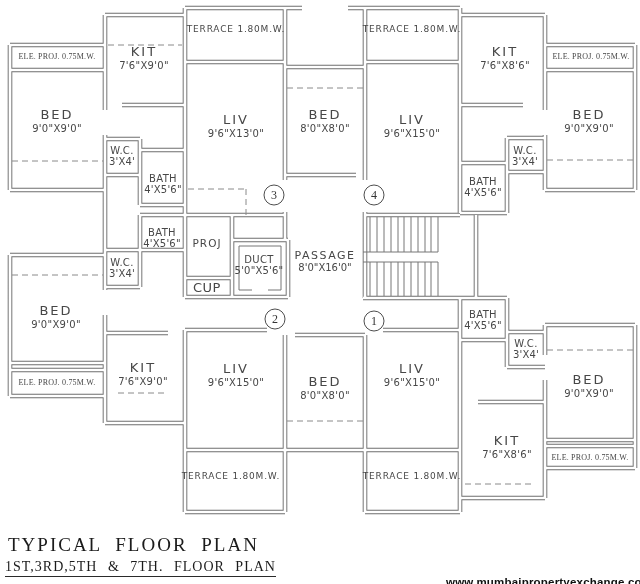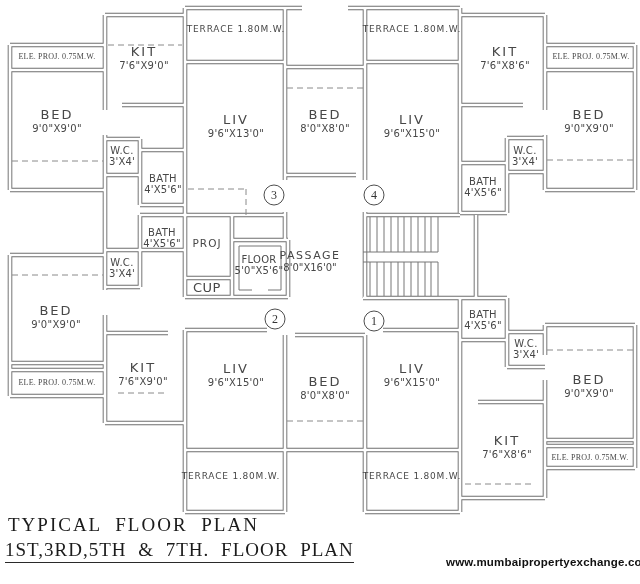--- a/index.html
+++ b/index.html
@@ -19,23 +19,23 @@
   .sm .rd{font-size:10px;letter-spacing:.2px;}
   .passage-lbl .rn{font-size:11px;letter-spacing:1.5px;}
   .passage-lbl .rd{font-size:10px;}
   .duct-lbl{font-size:10.5px;letter-spacing:1px;}
   .cup-lbl{font-size:13px;letter-spacing:.5px;}
   .strip-lbl{font-size:8px;letter-spacing:.2px;font-family:Liberation Serif, serif;}
   .terr-lbl{font-size:9px;letter-spacing:.8px;}
   .flat-circle{position:absolute;width:19px;height:19px;border:1.3px solid #4d4d4d;border-radius:50%;
        transform:translate(-50%,-50%);display:flex;align-items:center;justify-content:center;
        font-family:"Liberation Serif",serif;font-size:12px;color:#333;background:#fff;}
-  .cap{position:absolute;color:#1b1b1b;font-family:"Liberation Serif",serif;white-space:nowrap;}
+  .cap{position:absolute;color:#1b1b1b;font-family:"Liberation Serif",serif;white-space:nowrap;margin-top:20px;}
   #cap-plan-type{left:8px;top:514px;font-size:19px;letter-spacing:2px;word-spacing:7px;}
-  #cap-floors{left:5px;top:539px;font-size:19px;letter-spacing:1px;word-spacing:6px;
+  #cap-floors{left:5px;top:539px;font-size:14px;letter-spacing:1px;word-spacing:6px;
       border-bottom:1.5px solid #2a2a2a;padding-bottom:1px;}
   #cap-project{left:8px;top:559px;font-size:19px;letter-spacing:1px;word-spacing:8px;}
   #watermark{left:446px;top:556px;font-size:11.5px;font-weight:bold;color:#101010;
       font-family:"Liberation Sans",sans-serif;letter-spacing:.2px;}
 </style>
 </head>
 <body>
 
 <div id="canvas">
 
@@ -159,27 +159,27 @@
       <span class="rd">4'X5'6"</span>
     </div>
   <div class="lbl sm" style="left:122px;top:268px">
       <span class="rn">W.C.</span>
       <span class="rd">3'X4'</span>
     </div>
   <div class="lbl duct-lbl" style="left:207px;top:244px">
       <span class="rn">PROJ</span>
     </div>
   <div class="lbl sm" style="left:259px;top:265px">
-      <span class="rn">FLOOR</span>
+      <span class="rn">DUCT</span>
       <span class="rd">5'0"X5'6"</span>
     </div>
   <div class="lbl cup-lbl" style="left:207px;top:288px">
       <span class="rn">CUP</span>
     </div>
-  <div class="lbl passage-lbl" style="left:310px;top:262px">
+  <div class="lbl passage-lbl" style="left:325px;top:262px">
       <span class="rn">PASSAGE</span>
       <span class="rd">8'0"X16'0"</span>
     </div>
   <div class="lbl room-lbl" style="left:56px;top:317px">
       <span class="rn">BED</span>
       <span class="rd">9'0"X9'0"</span>
     </div>
   <div class="lbl strip-lbl" style="left:57px;top:383px">
       <span class="rn">ELE. PROJ. 0.75M.W.</span>
     </div>

